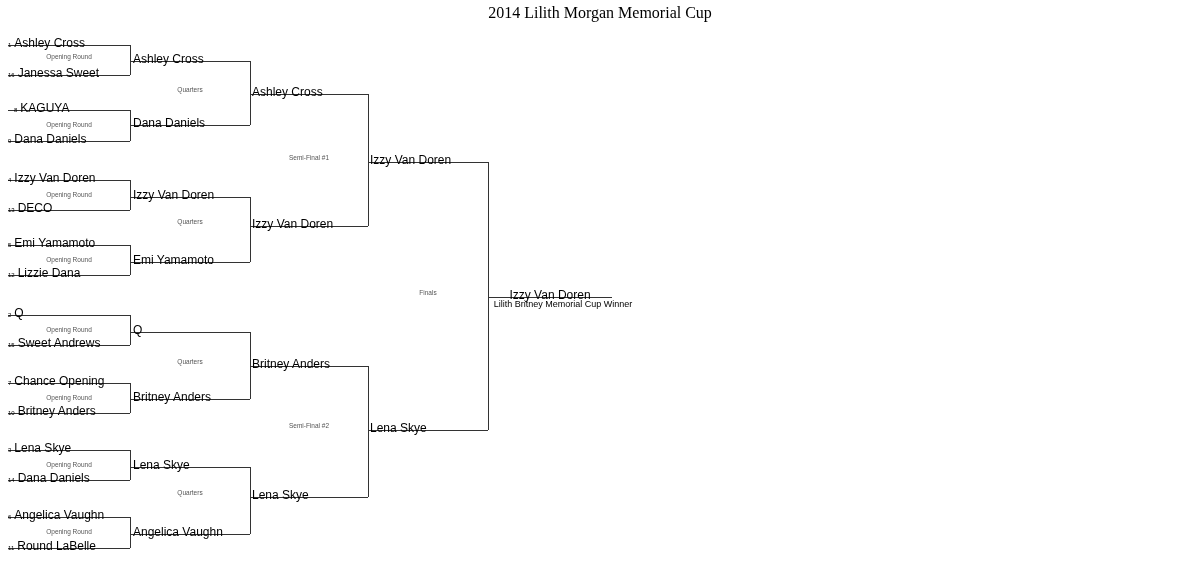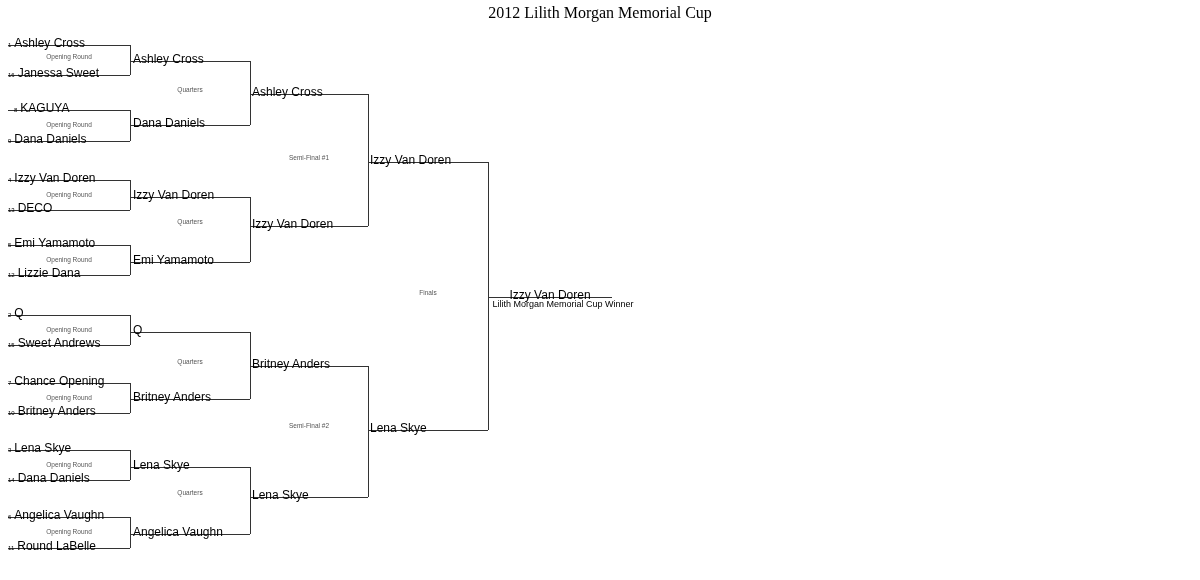--- a/index.html
+++ b/index.html
@@ -14,21 +14,21 @@
   .ctr{text-align:center;}
   .hl{position:absolute;height:0;border-top:1px solid #333333;}
   .vl{position:absolute;width:0;border-left:1px solid #333333;}
   .cap{font-size:9px;color:#000;}
 </style>
 </head>
 <body>
 
 <div>
 
-  <div class="title">2012 Lilith Morgan Memorial Cup</div>
+  <div class="title">2014 Lilith Morgan Memorial Cup</div>
 
   <div class="hl" style="left:8px;top:45px;width:122px"></div>
   <div class="hl" style="left:8px;top:75px;width:122px"></div>
   <div class="vl" style="left:130px;top:45px;height:30px"></div>
   <div class="hl" style="left:8px;top:110px;width:122px"></div>
   <div class="hl" style="left:8px;top:141px;width:122px"></div>
   <div class="vl" style="left:130px;top:110px;height:31px"></div>
   <div class="hl" style="left:8px;top:180px;width:122px"></div>
   <div class="hl" style="left:8px;top:210px;width:122px"></div>
   <div class="vl" style="left:130px;top:180px;height:30px"></div>
@@ -166,15 +166,15 @@
   <div class="t name" style="left:252px;top:357px">Britney Anders</div>
   <div class="t name" style="left:252px;top:488px">Lena Skye</div>
 
   <div class="t rlabel" style="left:250px;top:154px;width:118px">Semi-Final #1</div>
   <div class="t rlabel" style="left:250px;top:422px;width:118px">Semi-Final #2</div>
   <div class="t name" style="left:370px;top:153px">Izzy Van Doren</div>
   <div class="t name" style="left:370px;top:421px">Lena Skye</div>
 
   <div class="t rlabel" style="left:368px;top:289px;width:120px">Finals</div>
   <div class="t name ctr" style="left:488px;top:288px;width:124px">Izzy Van Doren</div>
-  <div class="t cap ctr" style="left:483px;top:299px;width:160px">Lilith Morgan Memorial Cup Winner</div>
+  <div class="t cap ctr" style="left:483px;top:299px;width:160px">Lilith Britney Memorial Cup Winner</div>
 
 </div>
 
 </body></html>

